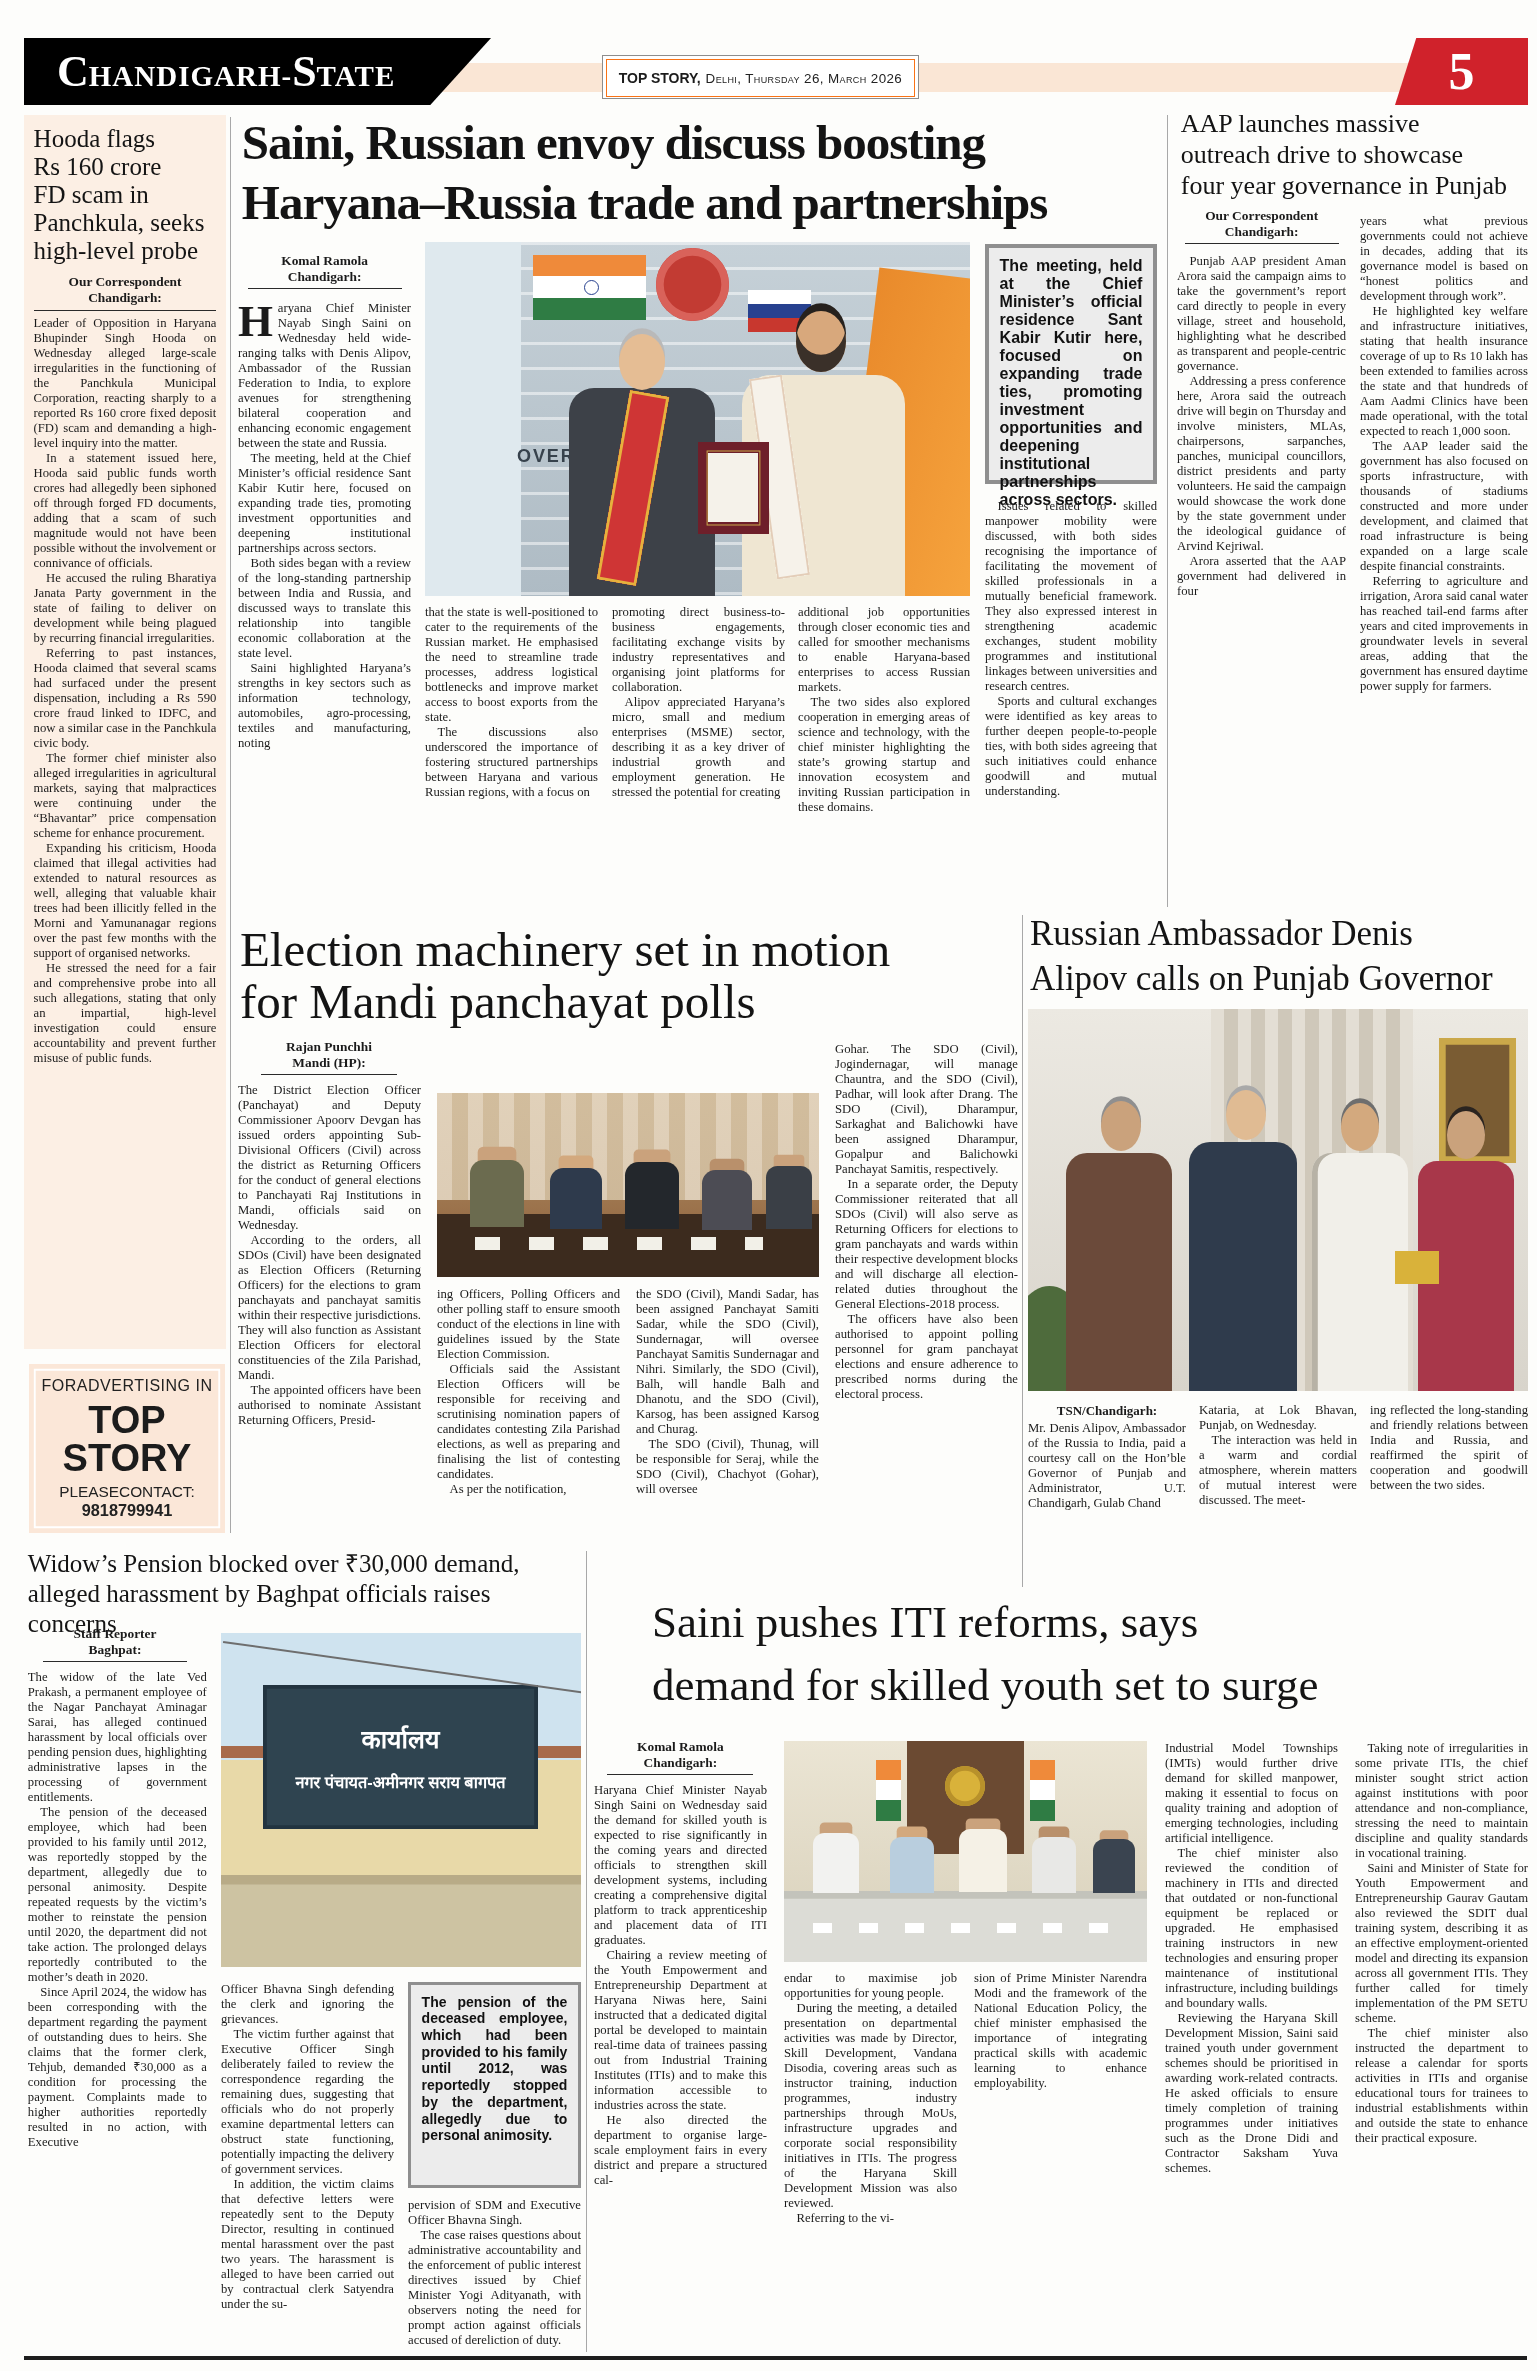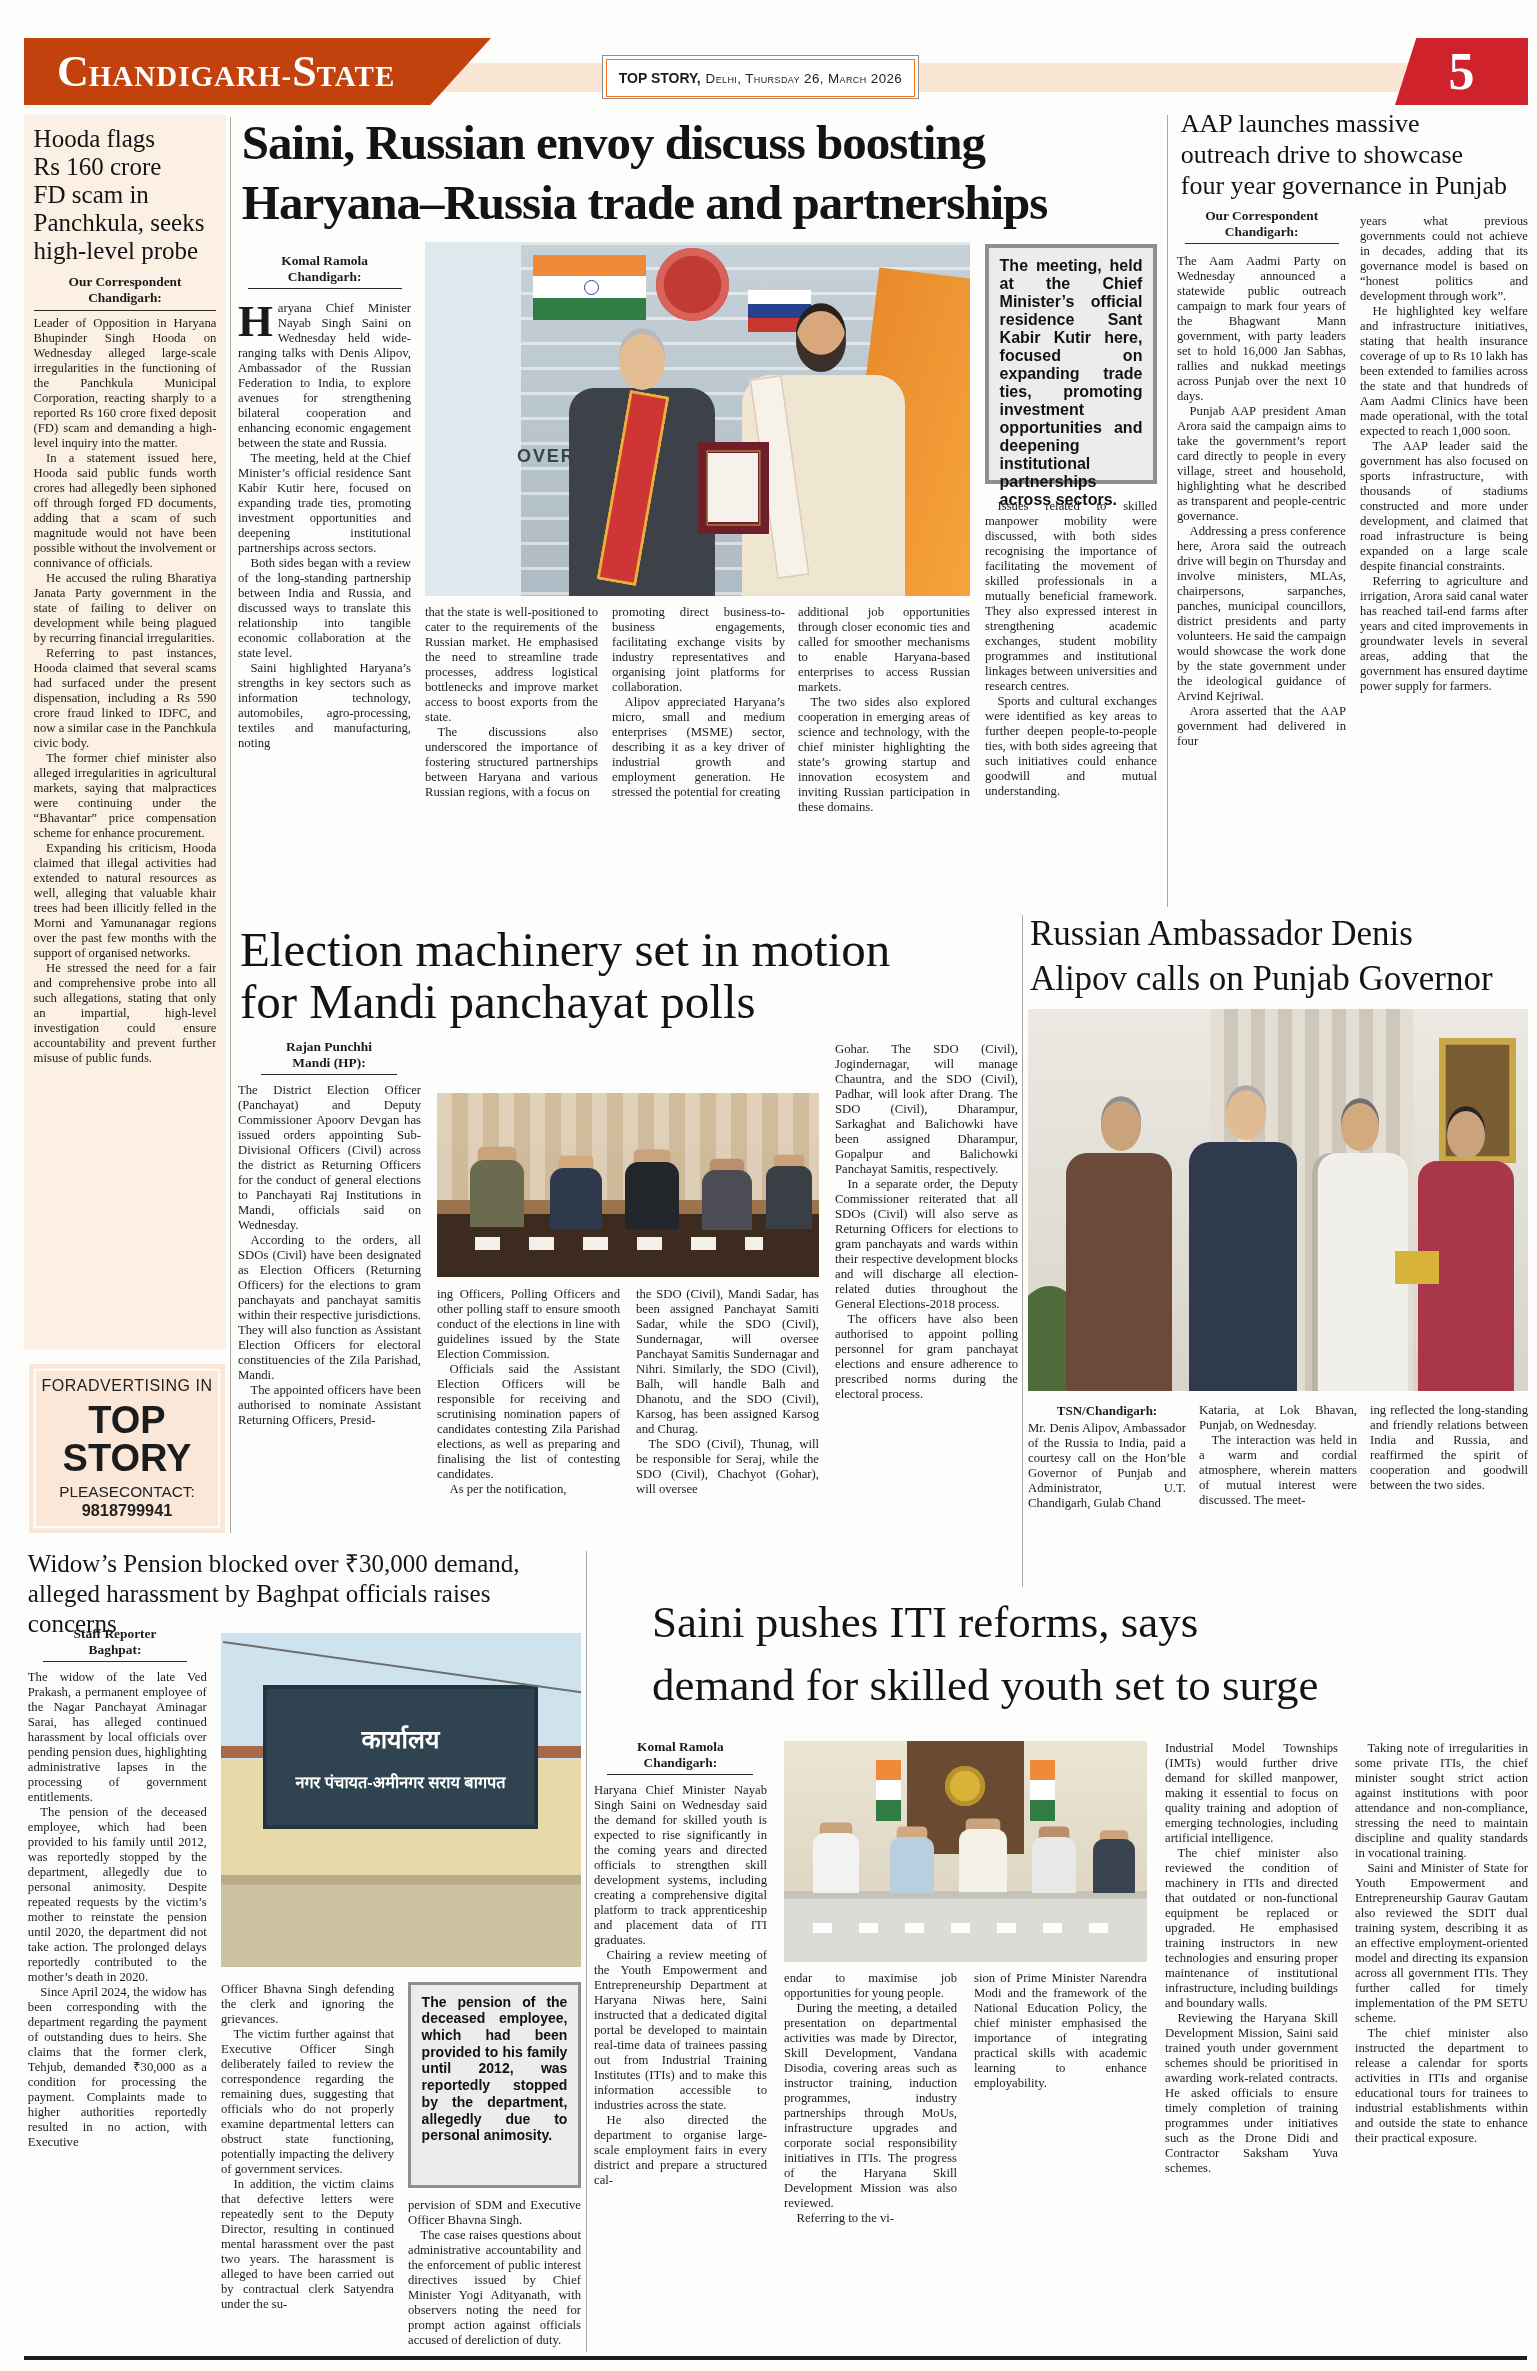--- a/index.html
+++ b/index.html
@@ -1,20 +1,20 @@
 <!DOCTYPE html>
 <html><head>
 <meta charset="utf-8">
 <style>
   html,body{margin:0;padding:0;}
   body{width:1537px;height:2372px;position:relative;background:#fdfdfb;font-family:"Liberation Serif",serif;color:#1b1b1b;overflow:hidden;}
   .abs{position:absolute;}
   
   .band{background:#fae6d5;}
-  .red-banner{background:#c2410c;clip-path:polygon(0 0,100% 0,87% 100%,0 100%);color:#fff;display:flex;align-items:center;padding-left:33px;}
+  .red-banner{background:#000000;clip-path:polygon(0 0,100% 0,87% 100%,0 100%);color:#fff;display:flex;align-items:center;padding-left:33px;}
   .red-banner .big{font-size:44px;font-weight:700;line-height:1;}
   .red-banner .small{font-size:29px;font-weight:700;letter-spacing:1px;line-height:1;}
   .page-tab{background:#d0222b;clip-path:polygon(16% 0,100% 0,100% 100%,0 100%);color:#fff;display:flex;align-items:center;justify-content:center;font-size:52px;font-weight:700;}
   .topstory-box{background:#fff;border:1px solid #8d8d8d;padding:2.9px;}
   .topstory-box .inner{border:1px solid #f97316;height:100%;display:flex;align-items:center;justify-content:center;font-family:"Liberation Sans",sans-serif;font-size:13.4px;white-space:nowrap;padding:0 9.6px;}
   .topstory-box b{margin-right:4.8px;font-size:14px;}
   .topstory-box .dt{font-variant:small-caps;letter-spacing:0.4px;color:#222;}
   
   .hl{color:#141414;}
   .hl-hooda div{font-size:25px;line-height:28px;font-weight:400;}
@@ -160,21 +160,20 @@
   <div class="hl hl-aap" style="position:absolute;left:3.8px;top:0;">
       <div>AAP launches massive</div>
       <div>outreach drive to showcase</div>
       <div>four year governance in Punjab</div>
     </div>
   <div class="byline" style="position:absolute;left:7.7px;top:100px;width:154px;">
       <div>Our Correspondent</div>
       <div>Chandigarh:</div>
     </div>
   <div class="bcol" style="position:absolute;left:0;top:146px;width:169px;height:653px;">
-      <p>The Aam Aadmi Party on Wednesday announced a statewide public outreach campaign to mark four years of the Bhagwant Mann government, with party leaders set to hold 16,000 Jan Sabhas, rallies and nukkad meetings across Punjab over the next 10 days.</p>
       <p class="ind">Punjab AAP president Aman Arora said the campaign aims to take the government’s report card directly to people in every village, street and household, highlighting what he described as transparent and people-centric governance.</p>
       <p class="ind">Addressing a press conference here, Arora said the outreach drive will begin on Thursday and involve ministers, MLAs, chairpersons, sarpanches, panches, municipal councillors, district presidents and party volunteers. He said the campaign would showcase the work done by the state government under the ideological guidance of Arvind Kejriwal.</p>
       <p class="ind">Arora asserted that the AAP government had delivered in four</p>
     </div>
   <div class="bcol" style="position:absolute;left:183px;top:106px;width:168px;height:694px;">
       <p>years what previous governments could not achieve in decades, adding that its governance model is based on “honest politics and development through work”.</p>
       <p class="ind">He highlighted key welfare and infrastructure initiatives, stating that health insurance coverage of up to Rs 10 lakh has been extended to families across the state and that hundreds of Aam Aadmi Clinics have been made operational, with the total expected to reach 1,000 soon.</p>
       <p class="ind">The AAP leader said the government has also focused on sports infrastructure, with thousands of stadiums constructed and more under development, and claimed that road infrastructure is being expanded on a large scale despite financial constraints.</p>
       <p class="ind">Referring to agriculture and irrigation, Arora said canal water has reached tail-end farms after years and cited improvements in groundwater levels in several areas, adding that the government has ensured daytime power supply for farmers.</p>
     </div>

